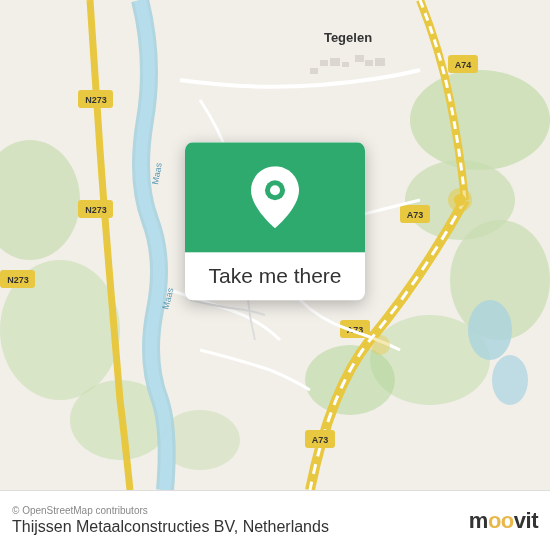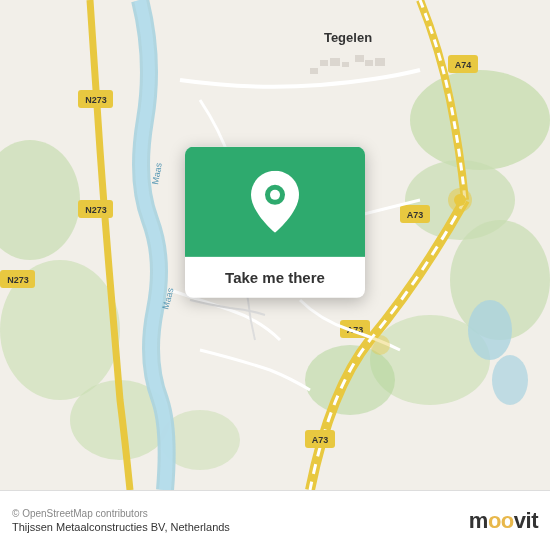--- a/index.html
+++ b/index.html
@@ -38,21 +38,21 @@
       justify-content: center;
     }
 
     .footer-copyright {
       font-size: 10px;
       color: #888;
       margin-bottom: 2px;
     }
 
     .footer-title {
-      font-size: 11px;
+      font-size: 16px;
       color: #333;
       font-weight: normal;
     }
 
     .footer-logo {
       display: flex;
       align-items: center;
       margin-left: 37px;
     }
 
@@ -85,22 +85,22 @@
       background: #2eaa6e;
       height: 110px;
       display: flex;
       align-items: center;
       justify-content: center;
       position: relative;
     }
 
     .popup-label {
       padding: 12px 16px;
-      font-size: 15px;
-      font-weight: 700;
+      font-size: 21px;
+      font-weight: 400;
       color: #333;
       text-align: center;
       cursor: pointer;
     }
 
     
     .map-svg {
       position: absolute;
       top: 0; left: 0;
       width: 100%;

